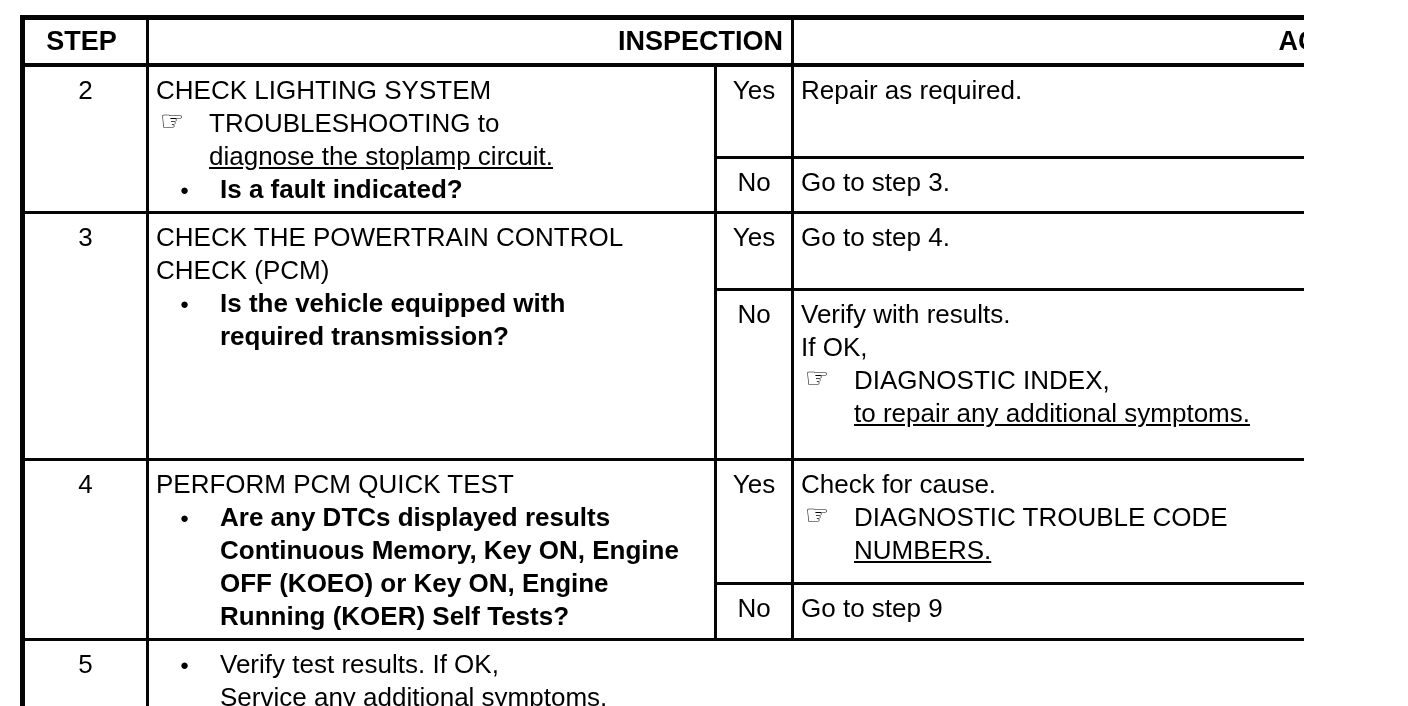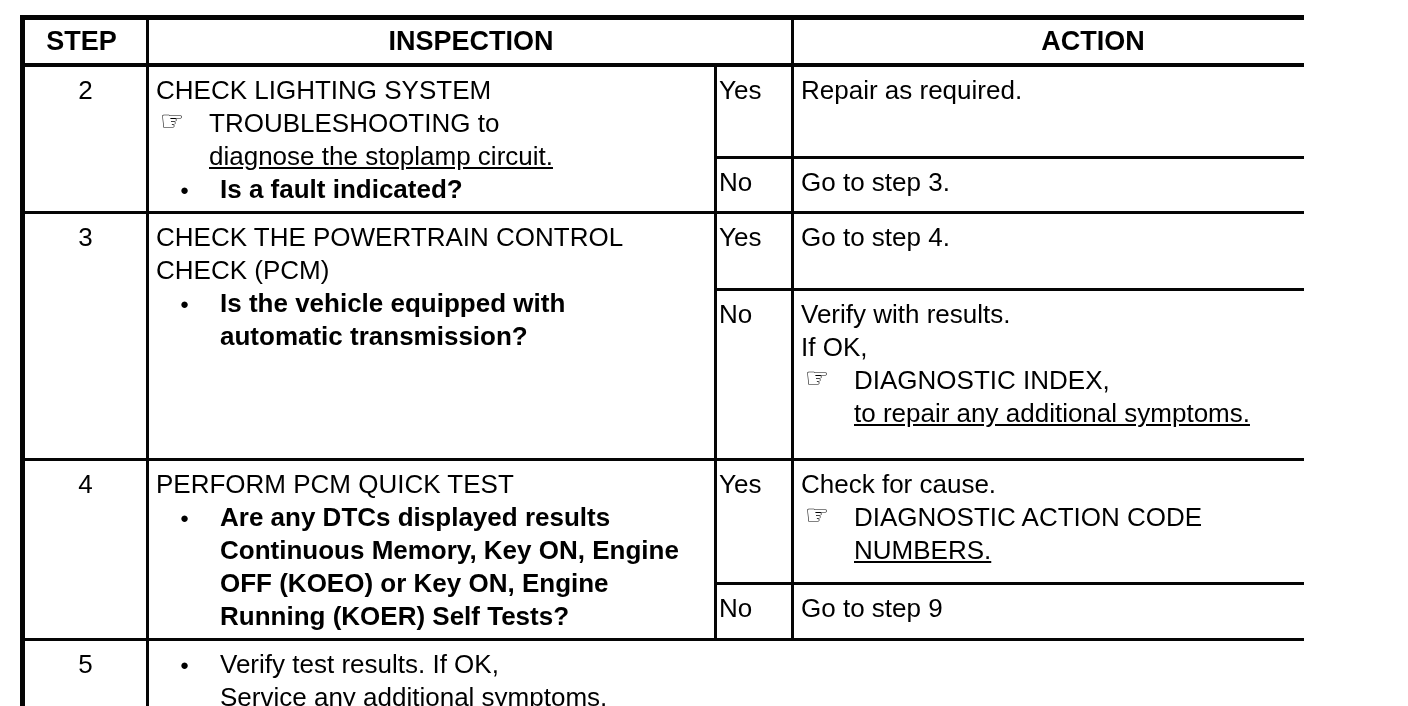--- a/index.html
+++ b/index.html
@@ -38,41 +38,42 @@
     vertical-align: top;
     padding: 5px 8px;
     font-size: 26px;
     line-height: 33px;
     overflow: hidden;
   }
   thead th {
     border-bottom: 4px solid #050505;
     font-weight: bold;
     font-size: 27px;
-    text-align: center;
+    text-align: right;
     vertical-align: middle;
     padding-left: 10px;
   }
   th.step-h { text-align: center; padding-left: 0; }
 
   
   tr.rh  { height: 42px; }
   tr.r2a { height: 88px; }
   tr.r2b { height: 53px; }
   tr.r3a { height: 77px; }
   tr.r3b { height: 170px; }
   tr.r4a { height: 117px; }
   tr.r4b { height: 53px; }
   tr.r5  { height: 75px; }
 
   td.step-cell {
     text-align: center;
     padding-top: 7px;
   }
   td.yn-cell {
+    text-align: center;
     padding-top: 7px;
     padding-left: 2px;
     padding-right: 2px;
   }
   td.insp-cell, td.action-cell, td.span-cell {
     padding-top: 7px;
     padding-left: 7px;
   }
 
   .line { position: relative; }
@@ -144,21 +145,21 @@
 
       <tr class="r3a">
         <td class="step-cell" rowspan="2">3</td>
         <td class="insp-cell" rowspan="2">
           <div class="line">CHECK THE POWERTRAIN CONTROL</div>
           <div class="line">CHECK (PCM)</div>
           <div class="line l-bullet bold">
             <span class="bullet">●</span>
             <span>Is the vehicle equipped with</span>
           </div>
-          <div class="line l-bcont bold">automatic transmission?</div>
+          <div class="line l-bcont bold">required transmission?</div>
         </td>
         <td class="yn-cell">Yes</td>
         <td class="action-cell">
           <div class="line">Go to step 4.</div>
         </td>
       </tr>
       <tr class="r3b">
         <td class="yn-cell">No</td>
         <td class="action-cell">
           <div class="line">Verify with results.</div>
@@ -181,21 +182,21 @@
           </div>
           <div class="line l-bcont bold">Continuous Memory, Key ON, Engine</div>
           <div class="line l-bcont bold">OFF (KOEO) or Key ON, Engine</div>
           <div class="line l-bcont bold">Running (KOER) Self Tests?</div>
         </td>
         <td class="yn-cell">Yes</td>
         <td class="action-cell">
           <div class="line">Check for cause.</div>
           <div class="line l-hand">
             <span class="hand">☞</span>
-            <span>DIAGNOSTIC ACTION CODE</span>
+            <span>DIAGNOSTIC TROUBLE CODE</span>
           </div>
           <div class="line l-cont">NUMBERS.</div>
         </td>
       </tr>
       <tr class="r4b">
         <td class="yn-cell">No</td>
         <td class="action-cell">
           <div class="line">Go to step 9</div>
         </td>
       </tr>

